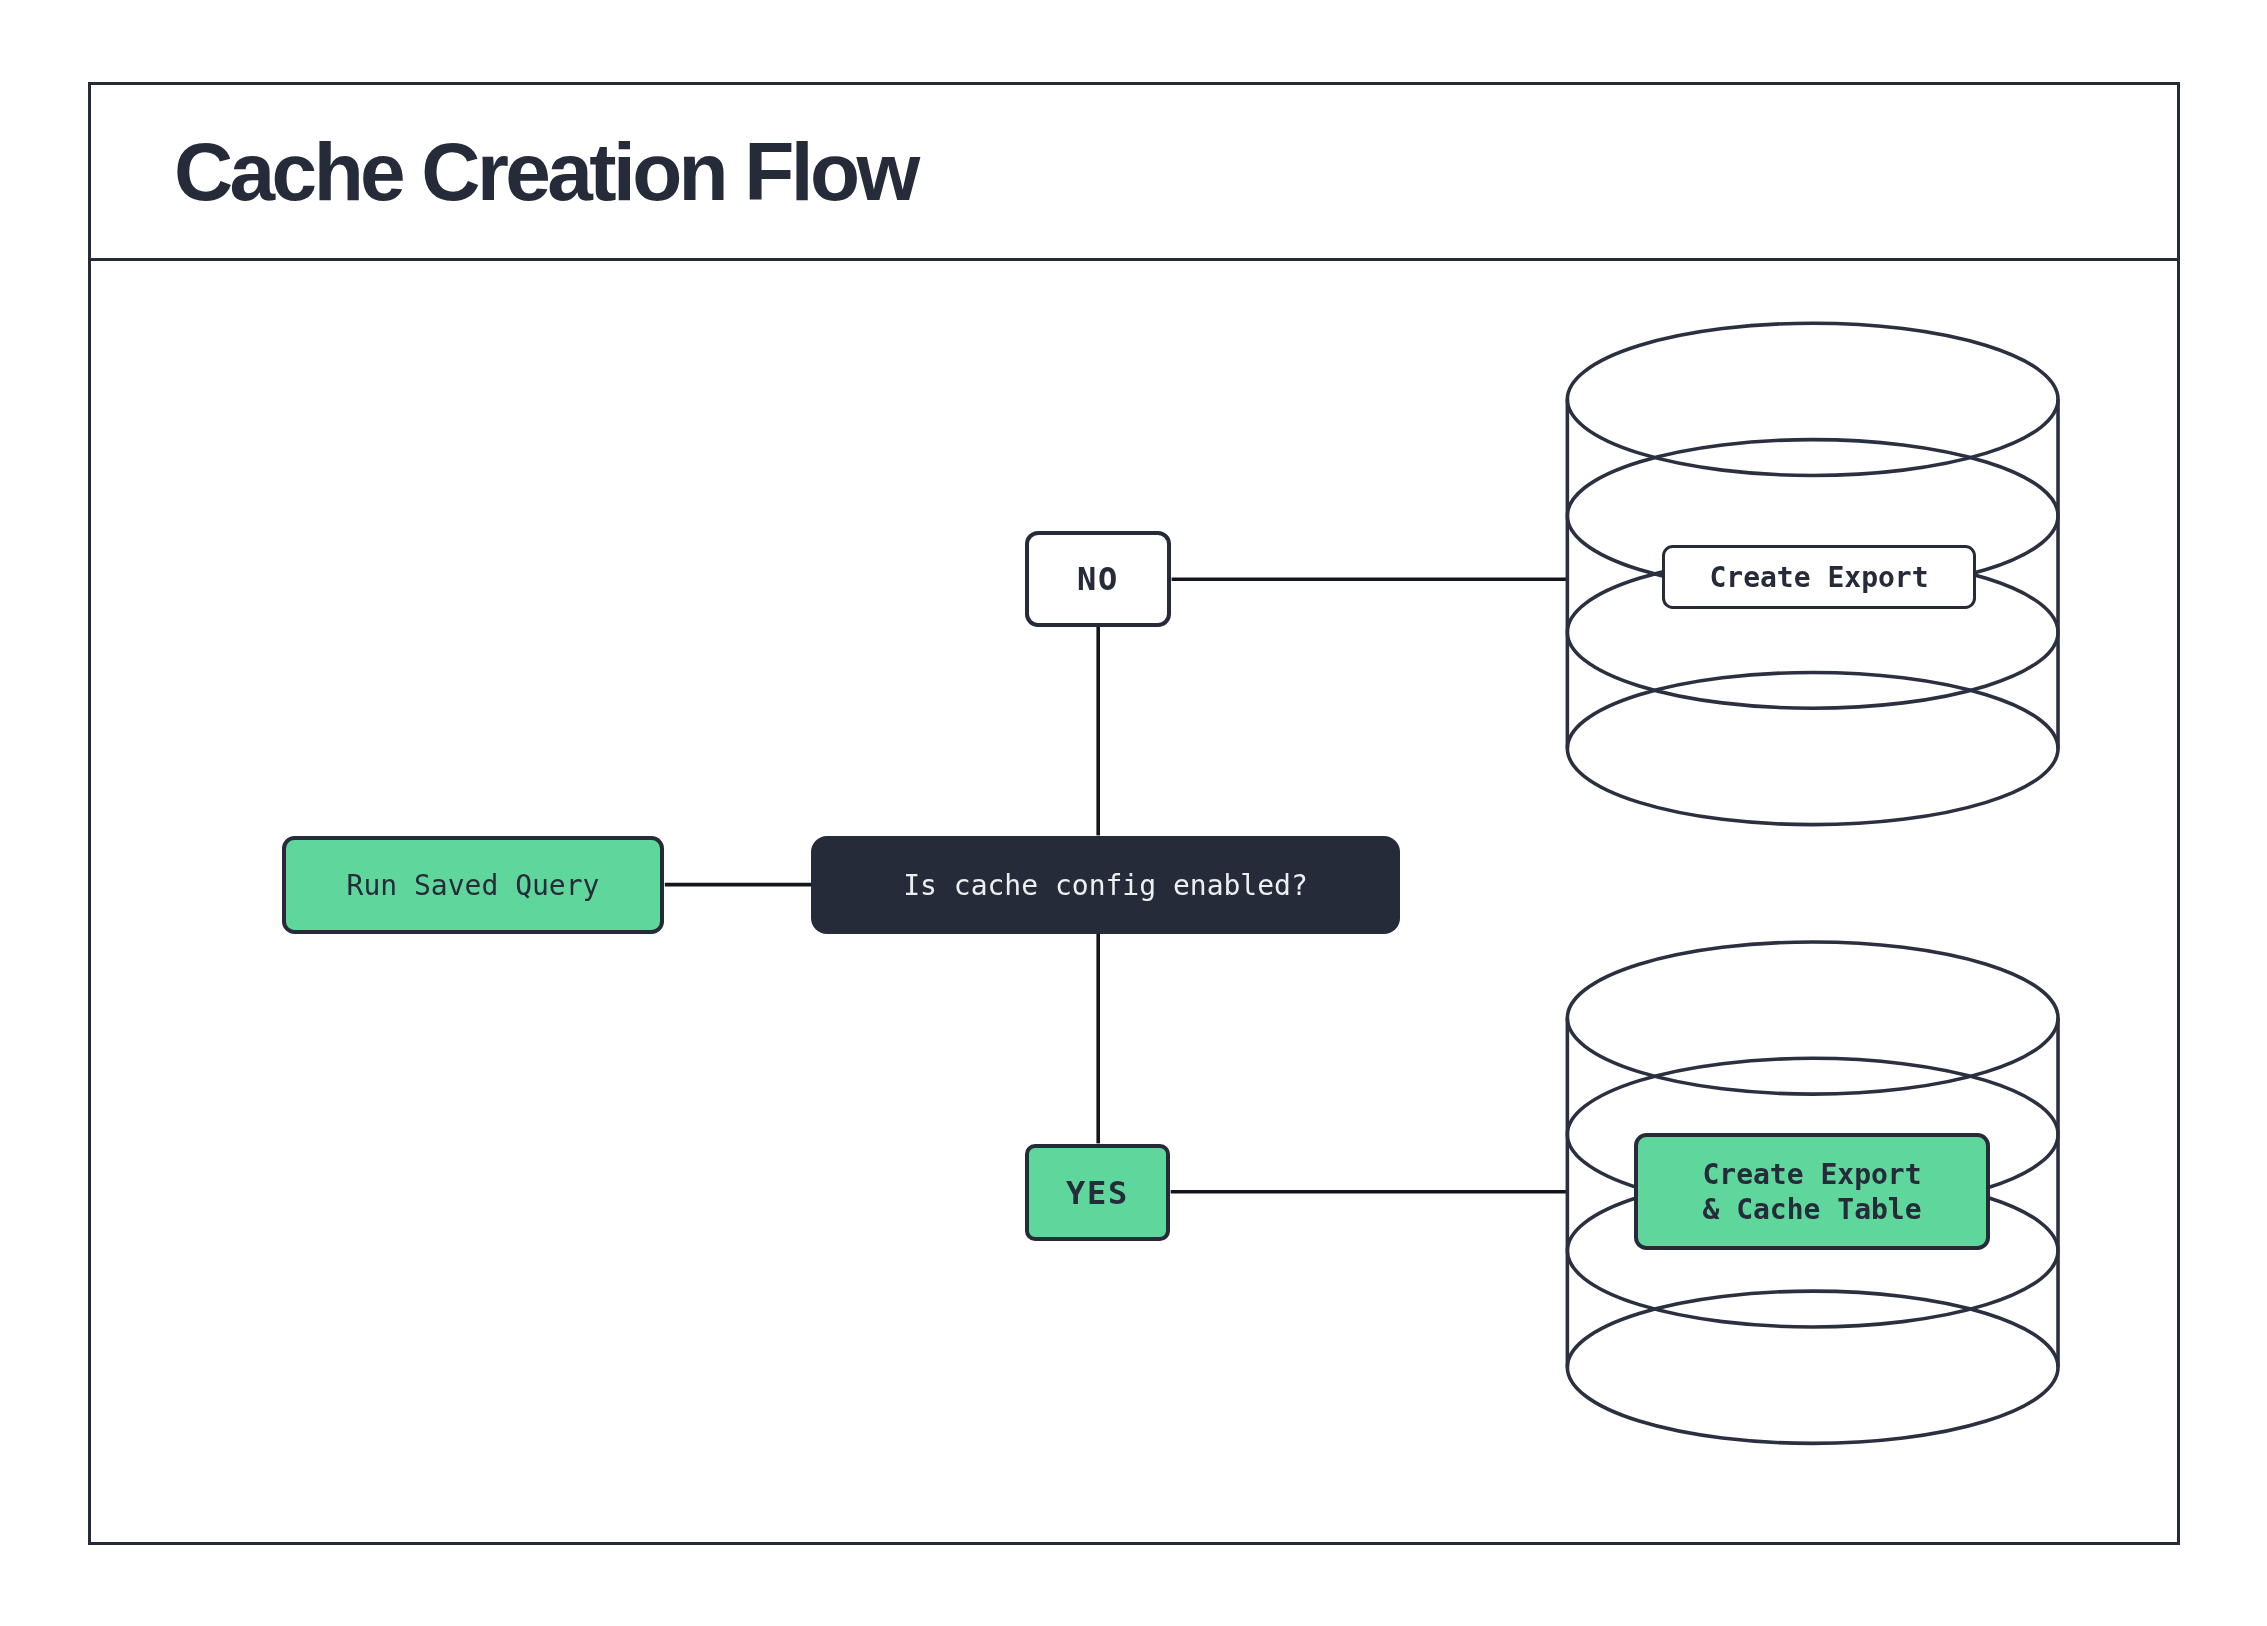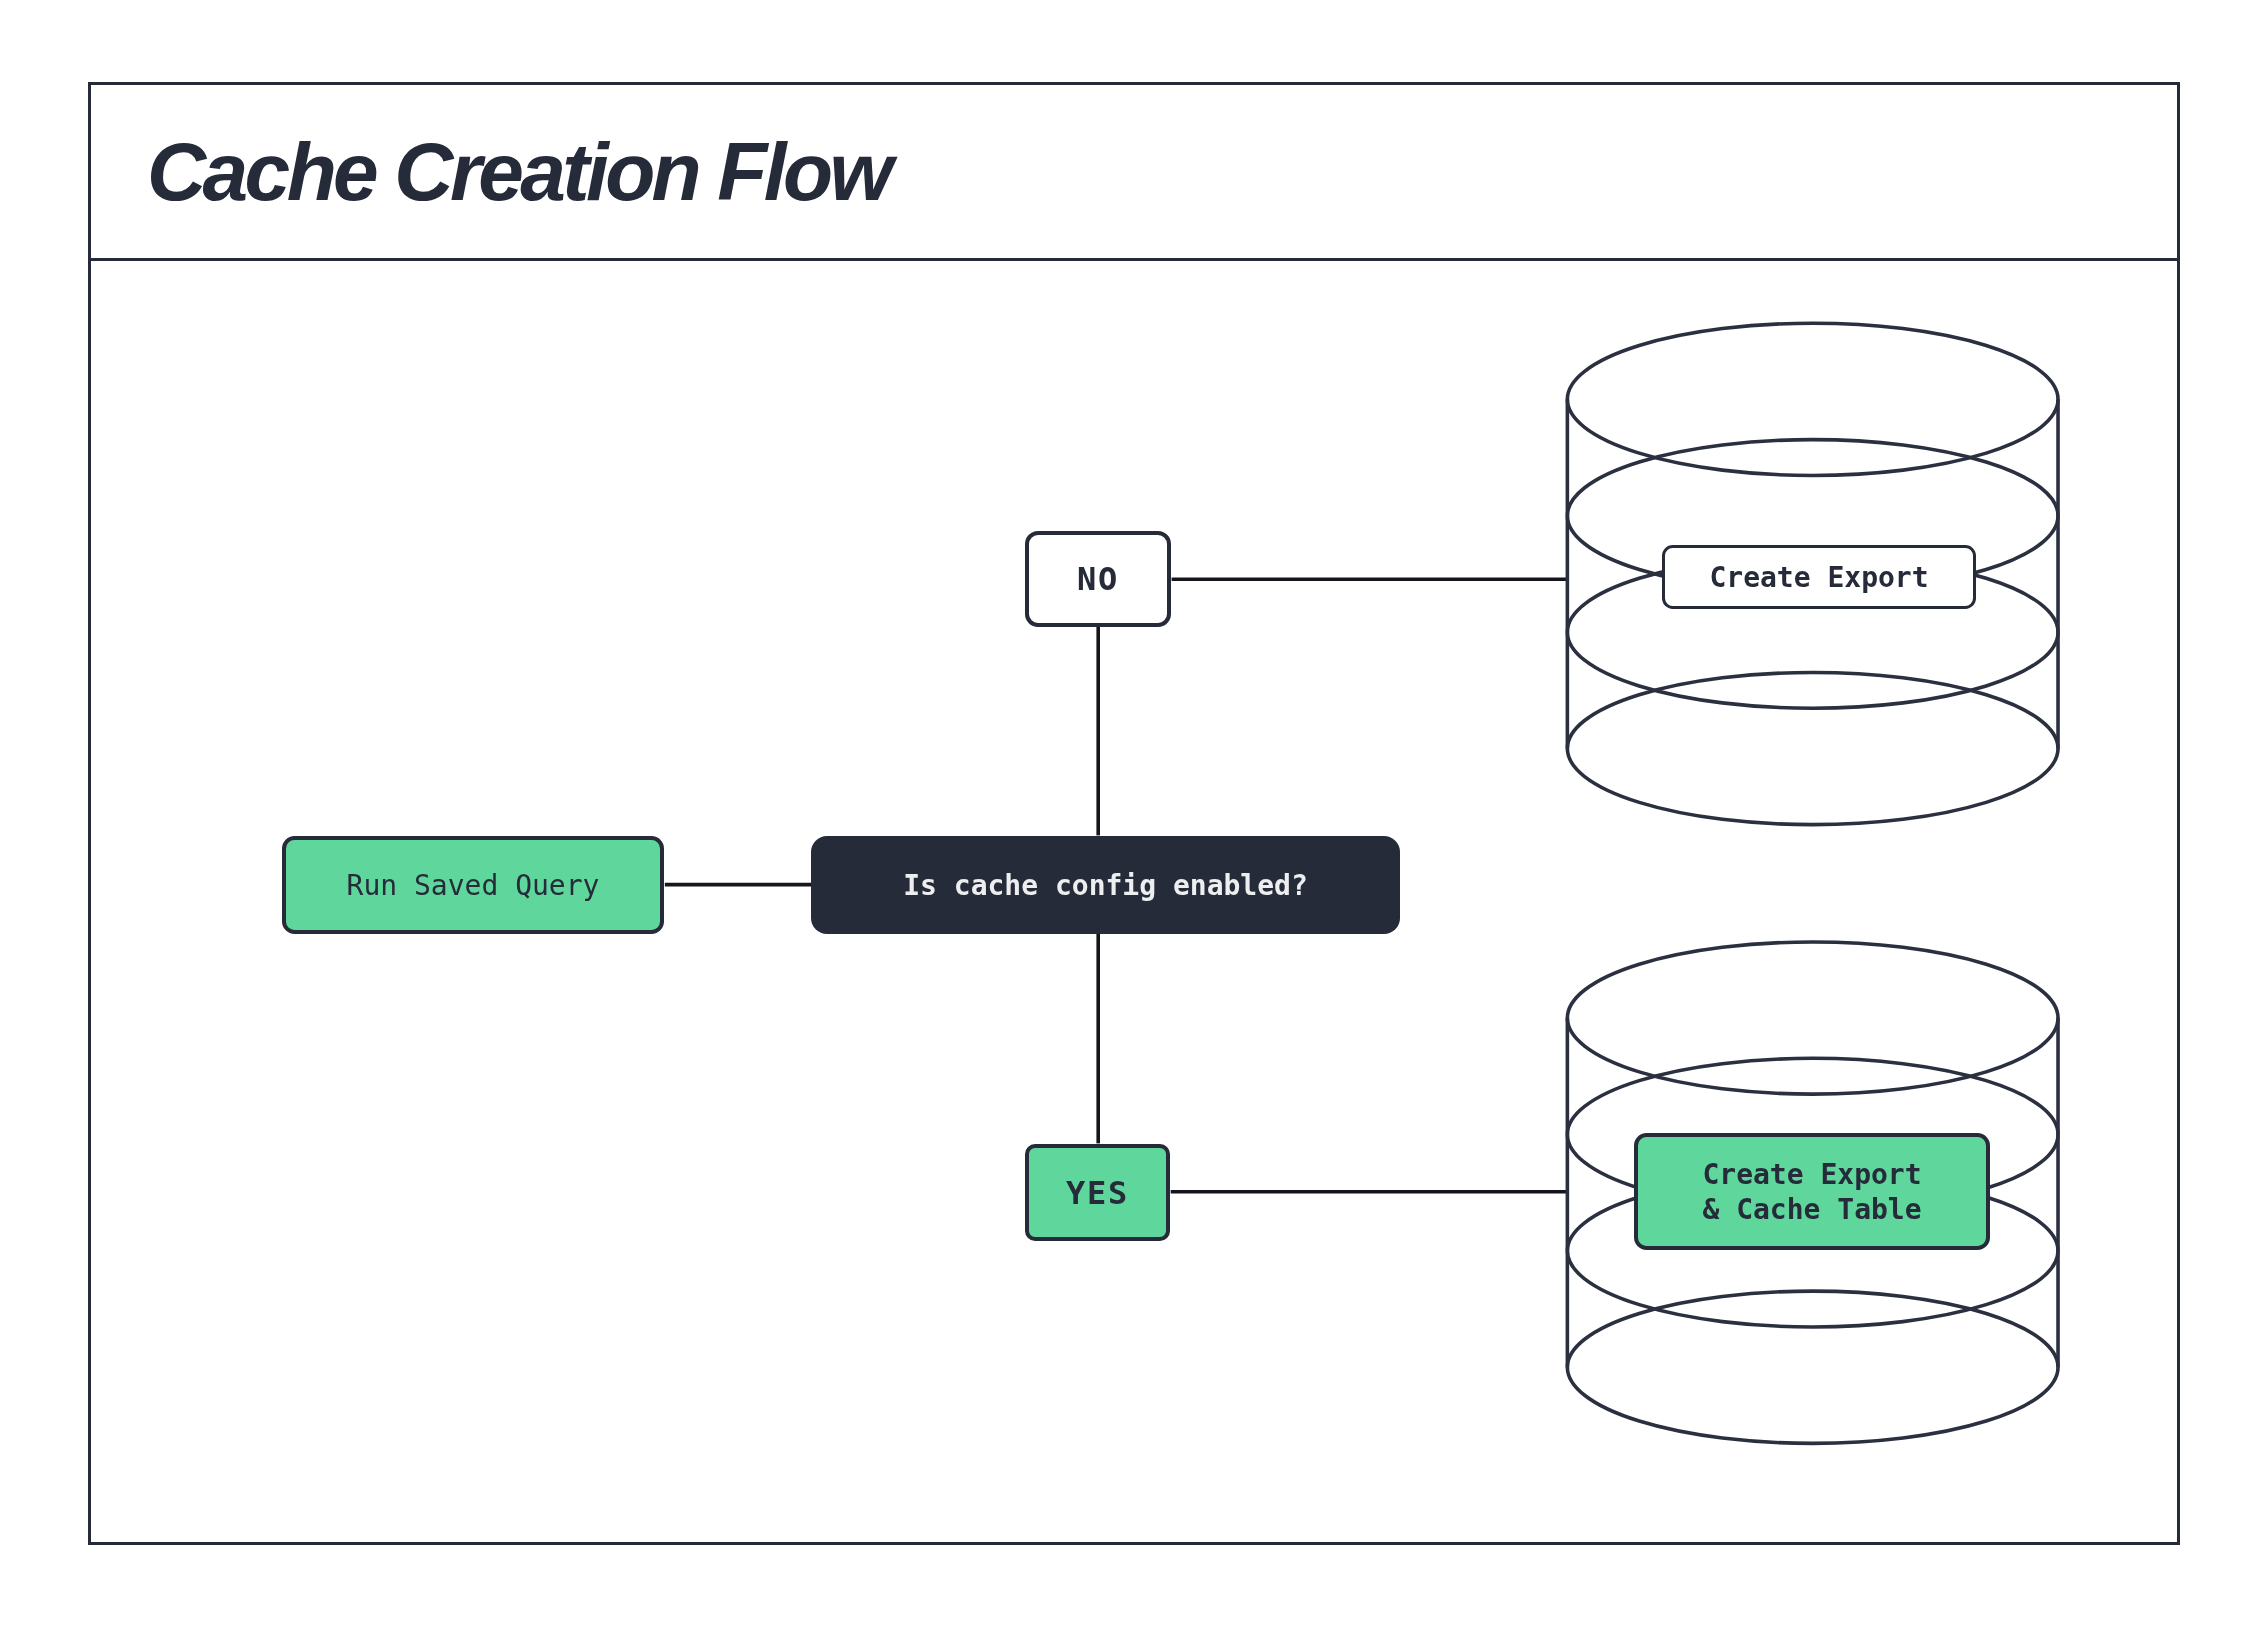--- a/index.html
+++ b/index.html
@@ -15,21 +15,21 @@
   body{position:relative;font-family:"DejaVu Sans Mono","Liberation Mono",monospace;}
 
   .frame{
     position:absolute;left:88px;top:82px;width:2092px;height:1463px;
     border:3.6px solid var(--dark-navy);background:transparent;
   }
   .header{
     position:absolute;left:88px;top:82px;width:2092px;height:179px;
     border:3.6px solid var(--dark-navy);
     display:flex;align-items:center;
-    padding-left:56px;background:var(--bg);font-style:italic;
+    padding-left:83px;background:var(--bg);
   }
   .title{
     font-family:"Liberation Sans","DejaVu Sans",sans-serif;
     font-weight:700;font-size:82px;letter-spacing:-3.6px;
     color:var(--dark-navy);white-space:nowrap;
   }
 
   svg.canvas{position:absolute;left:0;top:0;width:2268px;height:1626px;}
 
   .node{
@@ -38,21 +38,21 @@
     white-space:pre;
   }
   .node-start{
     left:282px;top:836px;width:382px;height:98px;
     background:var(--accent-green);border:4.5px solid var(--dark-navy);
     border-radius:12.5px;font-weight:400;
   }
   .node-decision{
     left:811px;top:836px;width:589px;height:98px;
     background:var(--dark-navy);color:var(--light-text);
-    border-radius:16px;font-weight:700;
+    border-radius:16px;font-weight:400;
   }
   .node-no{
     left:1025px;top:531px;width:146px;height:96px;
     background:var(--bg);border:4.5px solid var(--dark-navy);
     border-radius:13px;font-weight:700;font-size:32px;letter-spacing:1.8px;
   }
   .node-yes{
     left:1025px;top:1144px;width:145px;height:97px;
     background:var(--accent-green);border:4.5px solid var(--dark-navy);
     border-radius:10px;font-weight:700;font-size:32px;letter-spacing:1.8px;

